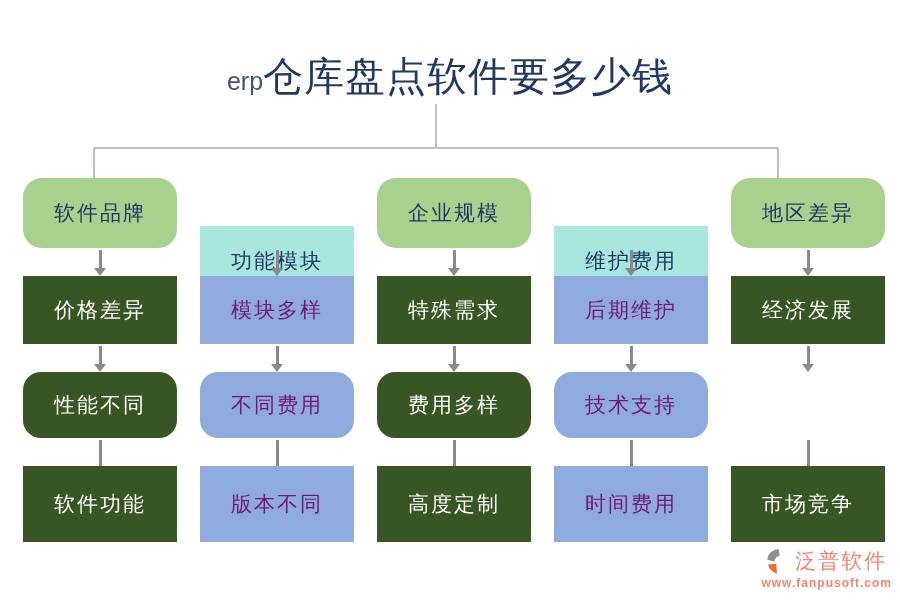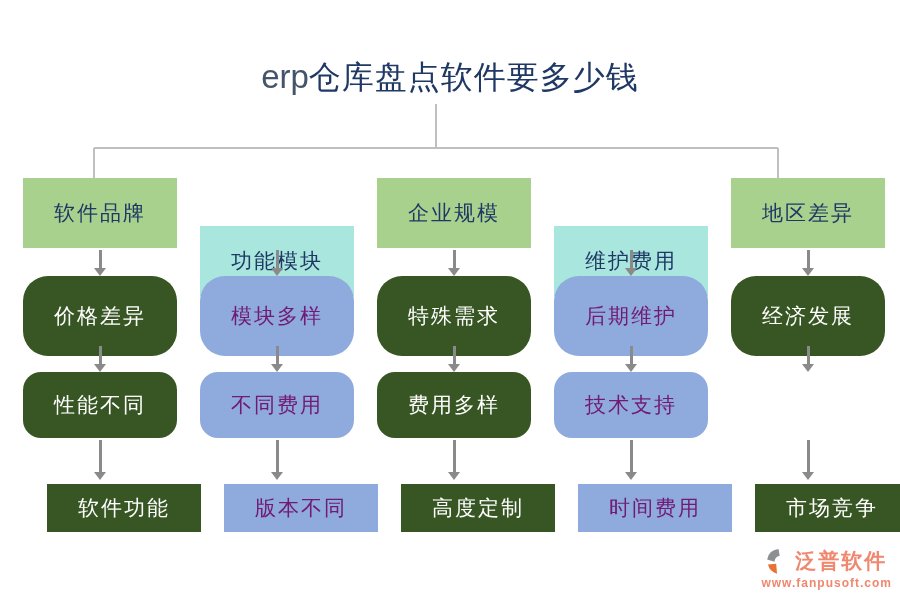--- a/index.html
+++ b/index.html
@@ -11,45 +11,45 @@
     font-family:"Liberation Serif","DejaVu Serif",serif;
   }
   
   .title{
     position:absolute;top:54px;left:0;width:900px;
     display:flex;justify-content:center;align-items:baseline;
     white-space:nowrap;
   }
   .title-prefix{
     font-family:"Liberation Sans","DejaVu Sans",sans-serif;
-    font-size:33px;color:var(--title-prefix,#44546a);
+    font-size:25px;color:var(--title-prefix,#44546a);
     letter-spacing:0px;
   }
   .title-main{
-    font-size:32px;line-height:46px;
+    font-size:40px;line-height:46px;
     color:var(--title-navy,#1f3864);
     letter-spacing:1px;
     text-align:right;
   }
   
   .connectors{position:absolute;top:0;left:0;}
   
   .col{position:absolute;top:178px;width:154px;height:370px;}
   .col1{left:23px;} .col2{left:200px;} .col3{left:377px;} .col4{left:554px;} .col5{left:731px;}
   .nbox{
     position:absolute;left:0;width:154px;
     display:flex;align-items:center;justify-content:center;
     text-align:center;letter-spacing:2px;
     font-size:21px;
   }
   .nbox.header{top:0;height:70px;color:var(--title-navy,#1f3864);}
-  .nbox.r2{top:98px;height:80px;border-radius:25px;}
+  .nbox.r2{top:98px;height:68px;}
   .nbox.r3{top:194px;height:66px;border-radius:18px;}
-  .nbox.r4{top:306px;height:48px;margin-left:24px;}
-  .col--green .header{background:var(--green-light,#a9d18e);}
+  .nbox.r4{top:288px;height:76px;}
+  .col--green .header{background:var(--green-light,#a9d18e);border-radius:19px;}
   .col--teal  .header{background:var(--teal-light,#a8e3dc);margin-top:48px;}
   .col--green .r2,.col--green .r3,.col--green .r4{background:var(--green-dark,#375623);color:#ffffff;}
   .col--teal  .r2,.col--teal  .r3,.col--teal  .r4{background:var(--blue-light,#8faadc);color:#701a75;}
   
   .arrow{
     position:absolute;left:0;width:154px;
     display:flex;flex-direction:column;align-items:center;
   }
   .arrow.a1{top:70px;height:28px;}
   .arrow.a2{top:166px;height:28px;}
@@ -61,21 +61,21 @@
     border-right:6px solid transparent;
     border-top:8px solid var(--arrow-gray,#8a8a8a);
   }
   
   .brand{
     position:absolute;right:8px;bottom:10px;
     display:flex;flex-direction:column;align-items:center;
   }
   .brand-top{display:flex;align-items:center;gap:2px;}
   .brand-name{
-    font-size:21px;font-weight:bold;
+    font-size:21px;font-weight:normal;
     color:var(--logo-coral,#f0876f);
     letter-spacing:2px;
   }
   .brand-url{
     font-family:"Liberation Sans","DejaVu Sans",sans-serif;
     font-size:12px;font-weight:bold;letter-spacing:1px;
     color:var(--logo-coral,#f0876f);
     margin-top:1px;
   }
 </style>

